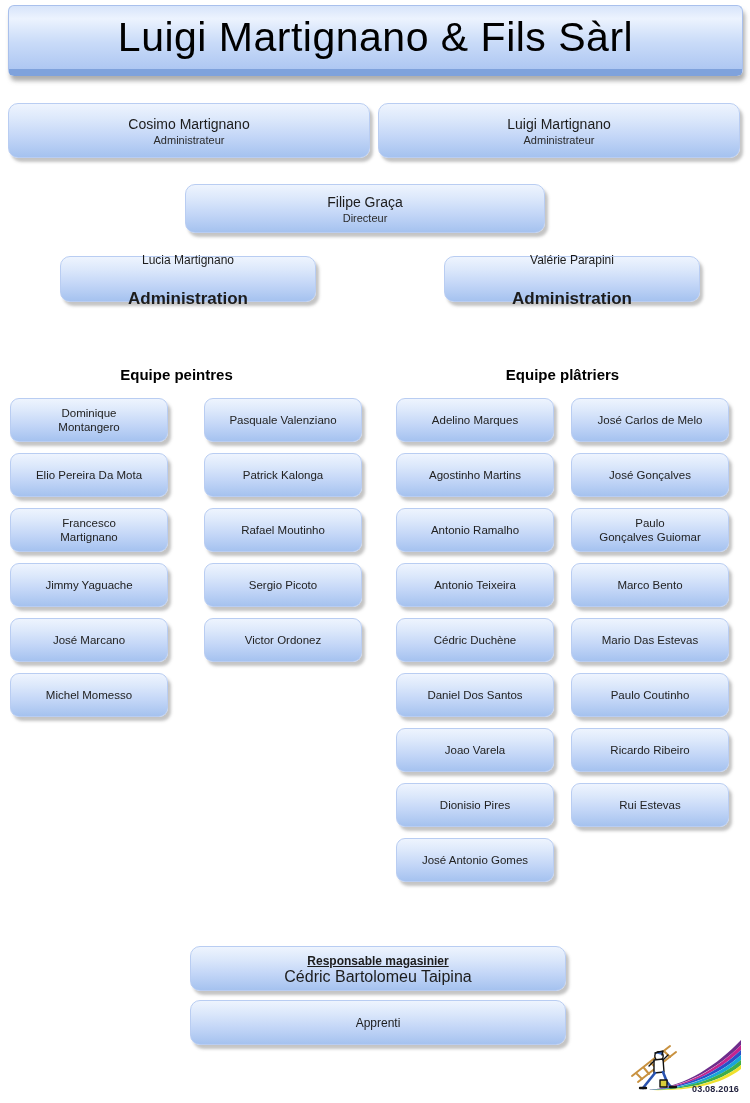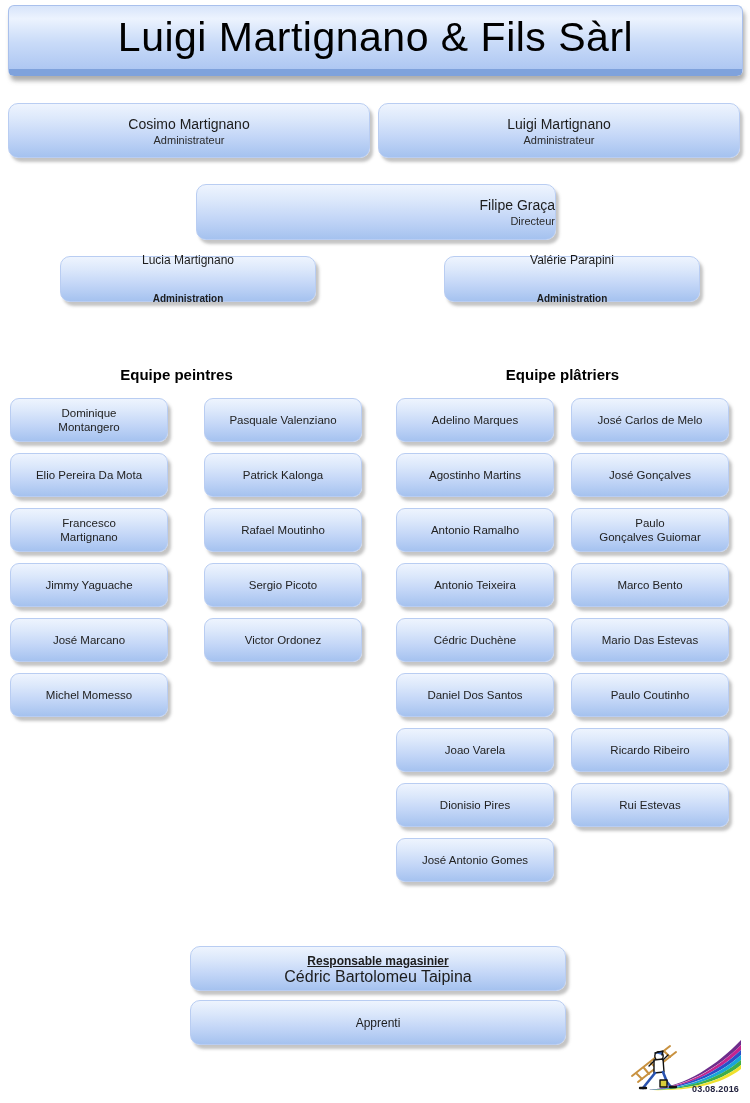--- a/index.html
+++ b/index.html
@@ -35,21 +35,21 @@
     border-radius:6px;
     box-shadow:2px 5px 4px rgba(110,110,110,0.55);
     display:flex; align-items:center; justify-content:center;
   }
   .banner .title { font-size:41px; letter-spacing:0.5px; color:#000; }
 
   
   .p-name  { font-size:14px; line-height:18px; }
   .p-role  { font-size:11px; line-height:14px; color:#2a2a2a; }
   .s-name  { font-size:12px; line-height:16px; }
-  .s-role  { font-size:10px; line-height:14px; font-weight:bold;margin-top:24px; }
+  .s-role  { font-size:17px; line-height:14px; font-weight:bold;margin-top:24px; }
 
   .team-header {
     position:absolute; top:366px; width:333px;
     text-align:center; font-size:15px; font-weight:bold; color:#000;
   }
 
   .team-col {
     position:absolute; top:398px; width:158px;
     display:flex; flex-direction:column; gap:11px;
   }
@@ -89,21 +89,21 @@
 
   <div class="obox" style="left:8px; top:103px; width:362px; height:55px;">
     <div class="p-name">Cosimo Martignano</div>
     <div class="p-role">Administrateur</div>
   </div>
   <div class="obox" style="left:378px; top:103px; width:362px; height:55px;">
     <div class="p-name">Luigi Martignano</div>
     <div class="p-role">Administrateur</div>
   </div>
 
-  <div class="obox" style="left:196px; top:184px; width:360px; height:56px;align-items:flex-end;">
+  <div class="obox" style="left:185px; top:184px; width:360px; height:49px;">
     <div class="p-name">Filipe Graça</div>
     <div class="p-role">Directeur</div>
   </div>
 
   <div class="obox" style="left:60px; top:256px; width:256px; height:46px;">
     <div class="s-name">Lucia Martignano</div>
     <div class="s-role">Administration</div>
   </div>
   <div class="obox" style="left:444px; top:256px; width:256px; height:46px;">
     <div class="s-name">Valérie Parapini</div>

